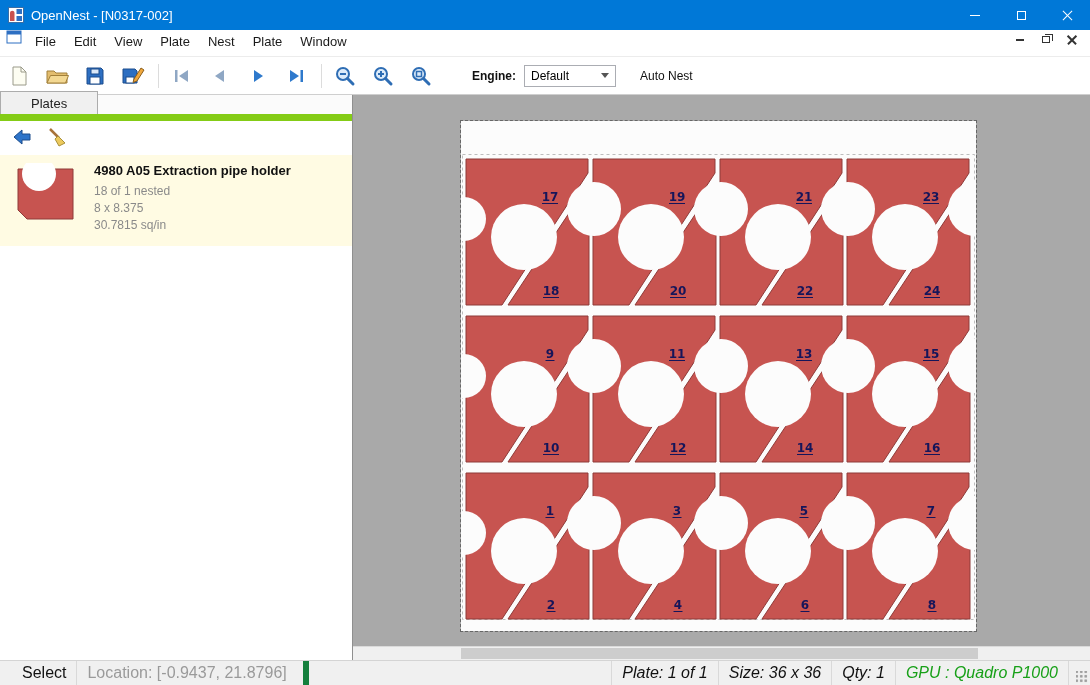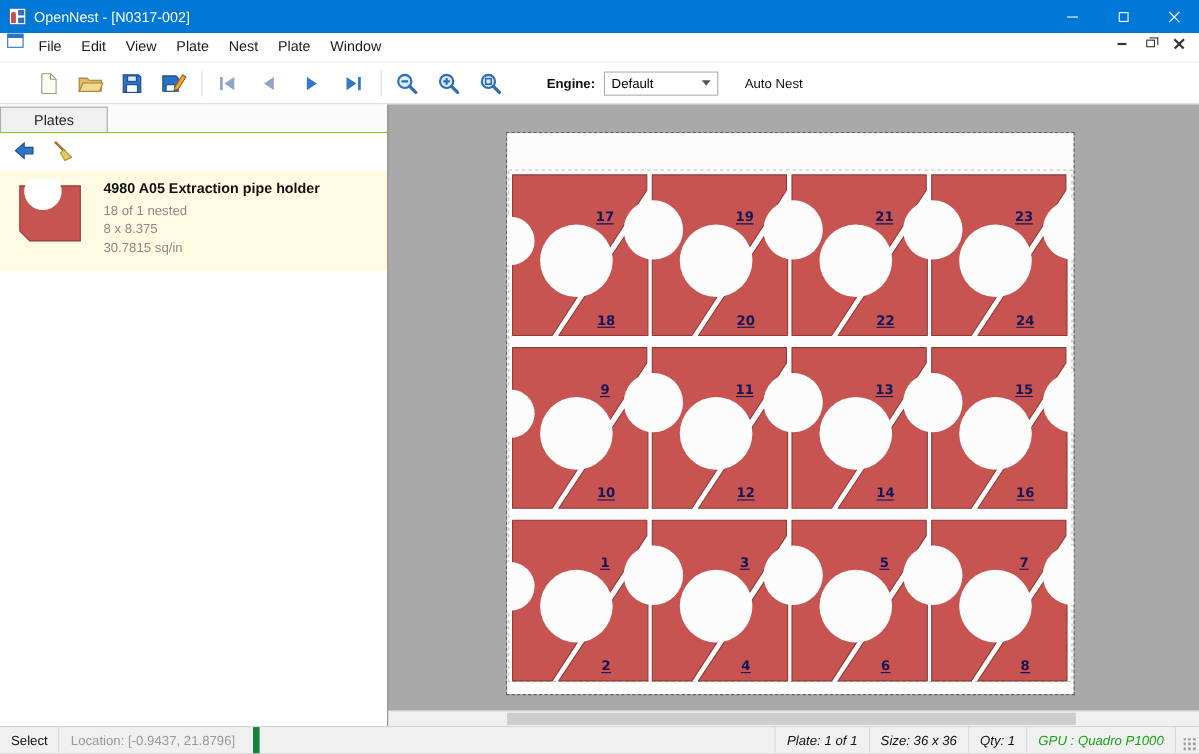--- a/index.html
+++ b/index.html
@@ -27,50 +27,50 @@
   .mdi-btn { width:24px; height:19px; display:flex; align-items:center; justify-content:center; }
   .m-min { width:8px; height:2px; background:#333; }
   .m-rest { width:8px; height:7px; border:1px solid #333; position:relative; }
   .m-rest::before { content:""; position:absolute; left:2px; top:-3px; width:7px; height:6px; border:1px solid #333; border-bottom:none; border-left:none; }
   .m-close { position:relative; width:10px; height:10px; }
   .m-close::before,.m-close::after { content:""; position:absolute; left:-1px; top:4px; width:12px; height:1.5px; background:#333; }
   .m-close::before { transform:rotate(45deg); }
   .m-close::after { transform:rotate(-45deg); }
 
   
-  .toolbar { position:absolute; top:57px; left:0; right:0; height:38px; background:#fff; border-bottom:1px solid #cfcfcf; display:flex; align-items:center; padding-left:29px; }
+  .toolbar { position:absolute; top:57px; left:0; right:0; height:38px; background:#fff; border-bottom:1px solid #cfcfcf; display:flex; align-items:center; padding-left:4px; }
   .tb-btn { width:30px; height:30px; display:flex; align-items:center; justify-content:center; border-radius:2px; margin-right:8px; }
   .tb-sep { width:1px; height:24px; background:#dcdcdc; margin:0 8px 0 2px; }
   .engine-wrap { display:flex; align-items:center; margin-left:28px; }
   .engine-label { font-weight:bold; color:#111; margin-right:8px; }
-  .combo { width:104px; height:22px; background:#fff; border:1px solid #abadb3; display:flex; align-items:center; padding:0 6px; }
+  .combo { width:92px; height:22px; background:#fff; border:1px solid #abadb3; display:flex; align-items:center; padding:0 6px; }
   .combo .val { flex:1; }
   .combo .chev { width:0; height:0; border-left:4px solid transparent; border-right:4px solid transparent; border-top:5px solid #555; }
   .autonest { margin-left:16px; color:#111; padding:4px 8px; }
 
   
   .content { position:absolute; top:95px; left:0; right:0; bottom:25px; }
   .left-panel { position:absolute; left:0; top:0; bottom:0; width:352px; background:#fff; }
-  .tabstrip { height:26px; display:flex; align-items:flex-end; border-bottom:1px solid #84cc16; background:#fbfbfb; position:relative; }
+  .tabstrip { height:26px; display:flex; align-items:flex-end; border-bottom:7px solid #84cc16; background:#fbfbfb; position:relative; }
   .tab { height:23px; padding:0 30px; display:flex; align-items:center; font-size:13px; border:1px solid #acacac; border-bottom:none; background:#f0f0f0; margin-right:-1px; color:#222; }
   .tab.active { height:26px; background:#fff; position:relative; z-index:2; margin-bottom:-1px; border-bottom:1px solid #fff; }
   .panel-toolbar { height:32px; display:flex; align-items:center; gap:8px; padding-left:8px; }
   .pt-btn { width:28px; height:26px; display:flex; align-items:center; justify-content:center; border-radius:2px; }
   .drawing-item { display:flex; background:#fffbe3; padding:8px 10px 12px 14px; gap:16px; align-items:flex-start; margin-top:2px; }
   .drawing-text .t { font-weight:bold; font-size:13px; color:#111; margin-bottom:5px; }
   .drawing-text .s { color:#8a8a8a; font-size:12px; line-height:17px; }
 
   .canvas { position:absolute; left:352px; top:0; right:0; bottom:0; background:#a9a9a9; border-left:1px solid #8f8f8f; }
   .plate { position:absolute; left:108px; top:26px; width:515px; height:510px; background:#fcfcfc; outline:1px dashed #666; }
   .plate svg { position:absolute; left:0; top:0; }
   .hscroll { position:absolute; left:0; right:0; bottom:0; height:14px; background:#f0f0f0; border-top:1px solid #dadada; }
   .hthumb { position:absolute; left:108px; width:517px; top:1px; bottom:1px; background:#cdcdcd; }
 
   
-  .statusbar { position:absolute; left:0; right:0; bottom:0; height:25px; background:#f0f0f0; border-top:1px solid #d4d4d4; display:flex; align-items:flex-end; font-size:12px; color:#111; }
+  .statusbar { position:absolute; left:0; right:0; bottom:0; height:25px; background:#f0f0f0; border-top:1px solid #d4d4d4; display:flex; align-items:flex-end; font-size:16px; color:#111;padding-left:12px; }
   .cell { padding:0 10px; height:100%; display:flex; align-items:center; white-space:nowrap; }
   .cell.mode { min-width:50px; border-right:1px solid #d9d9d9; }
   .cell.loc { color:#9a9a9a; border-right:6px solid #15803d; padding-right:16px; }
   .cell.r { border-left:1px solid #d9d9d9;font-style:italic; }
   .cell.first-r { margin-left:auto; }
   .cell.gpu { color:#18a018; }
   .grip-cell { border-left:1px solid #d9d9d9; width:22px; height:100%; position:relative; }
   .grip { position:absolute; right:2px; bottom:2px; width:12px; height:12px;
           background-image: radial-gradient(circle, #9f9f9f 1.2px, transparent 1.5px);
           background-size: 4.5px 4.5px; background-position: bottom right; }

